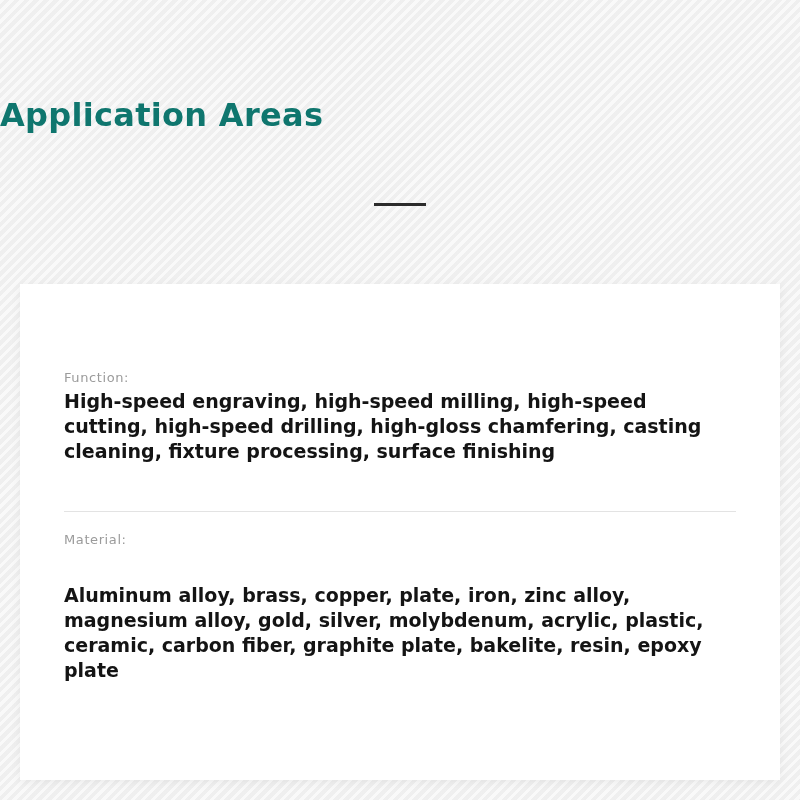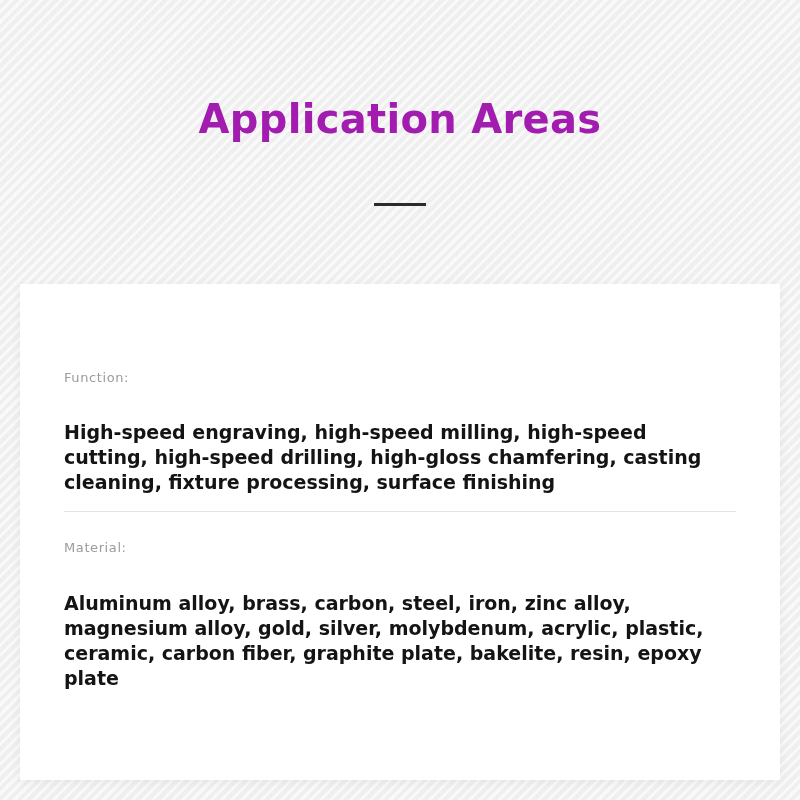--- a/index.html
+++ b/index.html
@@ -29,24 +29,23 @@
   .page {
     position: relative;
     width: 800px;
     height: 800px;
   }
   .title {
     position: absolute;
     top: 96px;
     left: 0;
     width: 800px;
-    text-align: center;
-    font-size: 40px;
+    font-size: 32px;
     font-weight: bold;
-    color: #a21caf;
+    color: #0f766e;
     letter-spacing: 0.3px;
     font-family: "DejaVu Sans", sans-serif;
   }
   .title-rule {
     position: absolute;
     top: 203px;
     left: 374px;
     width: 52px;
     height: 3px;
     background: #2b2b2b;
@@ -59,31 +58,31 @@
     height: 496px;
     background: #ffffff;
     box-shadow: 0 2px 10px rgba(0,0,0,0.06);
   }
   .block {
     position: absolute;
     left: 44px;
     width: 672px;
   }
   .block-function { top: 86px; }
-  .block-material { top: 256px; }
+  .block-material { top: 248px; }
 
   .label {
     font-size: 13px;
     font-weight: normal;
     color: #9b9b9b;
     letter-spacing: 0.6px;
     font-family: "DejaVu Sans", sans-serif;
   }
   .body-text {
-    margin-top: 35px;
+    margin-top: 4px;
     font-size: 19px;
     line-height: 25px;
     font-weight: bold;
     color: #141414;
     font-family: "DejaVu Sans", sans-serif;
   }
   .block-material .body-text {
     margin-top: 36px;
   }
   .divider {
@@ -108,17 +107,17 @@
 
     <div class="block block-function">
       <div class="label">Function:</div>
       <div class="body-text">High-speed engraving, high-speed milling, high-speed cutting, high-speed drilling, high-gloss chamfering, casting cleaning, fixture processing, surface finishing</div>
     </div>
 
     <div class="divider"></div>
 
     <div class="block block-material">
       <div class="label">Material:</div>
-      <div class="body-text">Aluminum alloy, brass, carbon, steel, iron, zinc alloy, magnesium alloy, gold, silver, molybdenum, acrylic, plastic, ceramic, carbon fiber, graphite plate, bakelite, resin, epoxy plate</div>
+      <div class="body-text">Aluminum alloy, brass, copper, plate, iron, zinc alloy, magnesium alloy, gold, silver, molybdenum, acrylic, plastic, ceramic, carbon fiber, graphite plate, bakelite, resin, epoxy plate</div>
     </div>
 
   </div>
 </div>
 
 </body></html>

